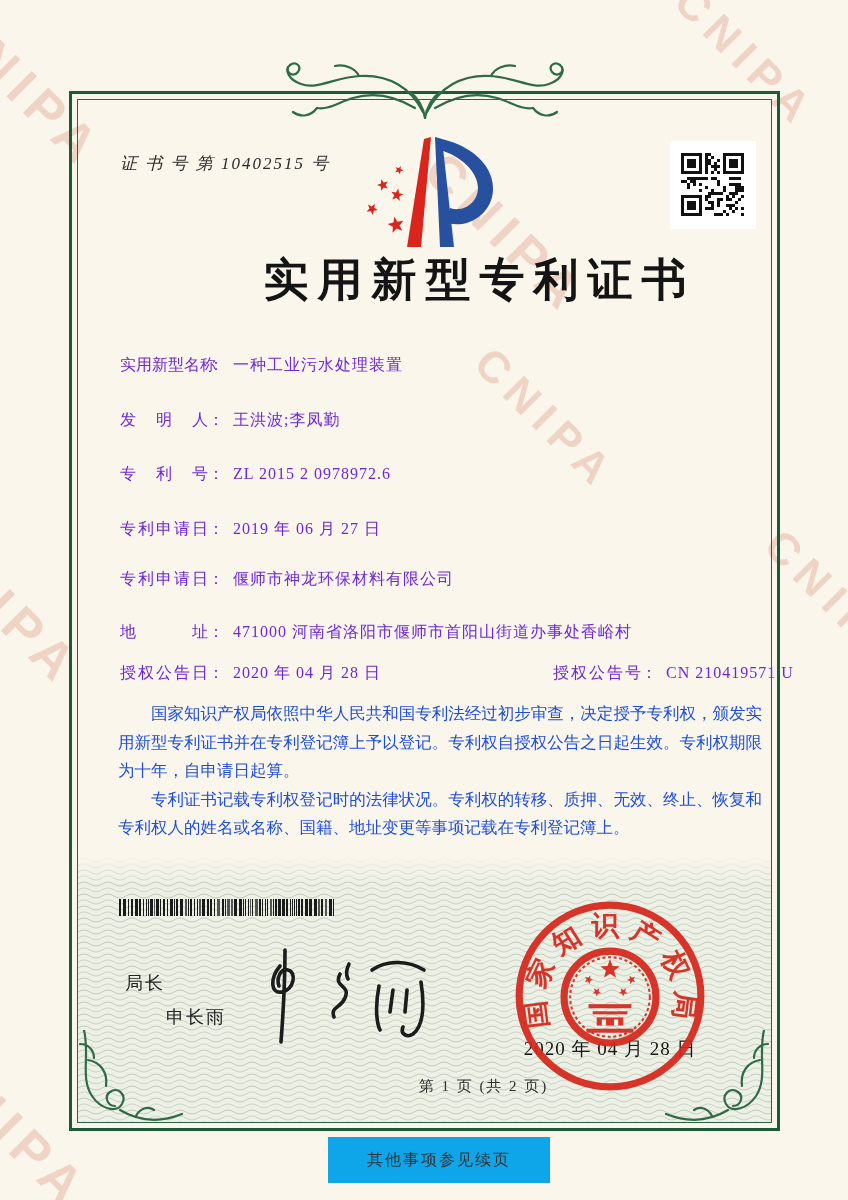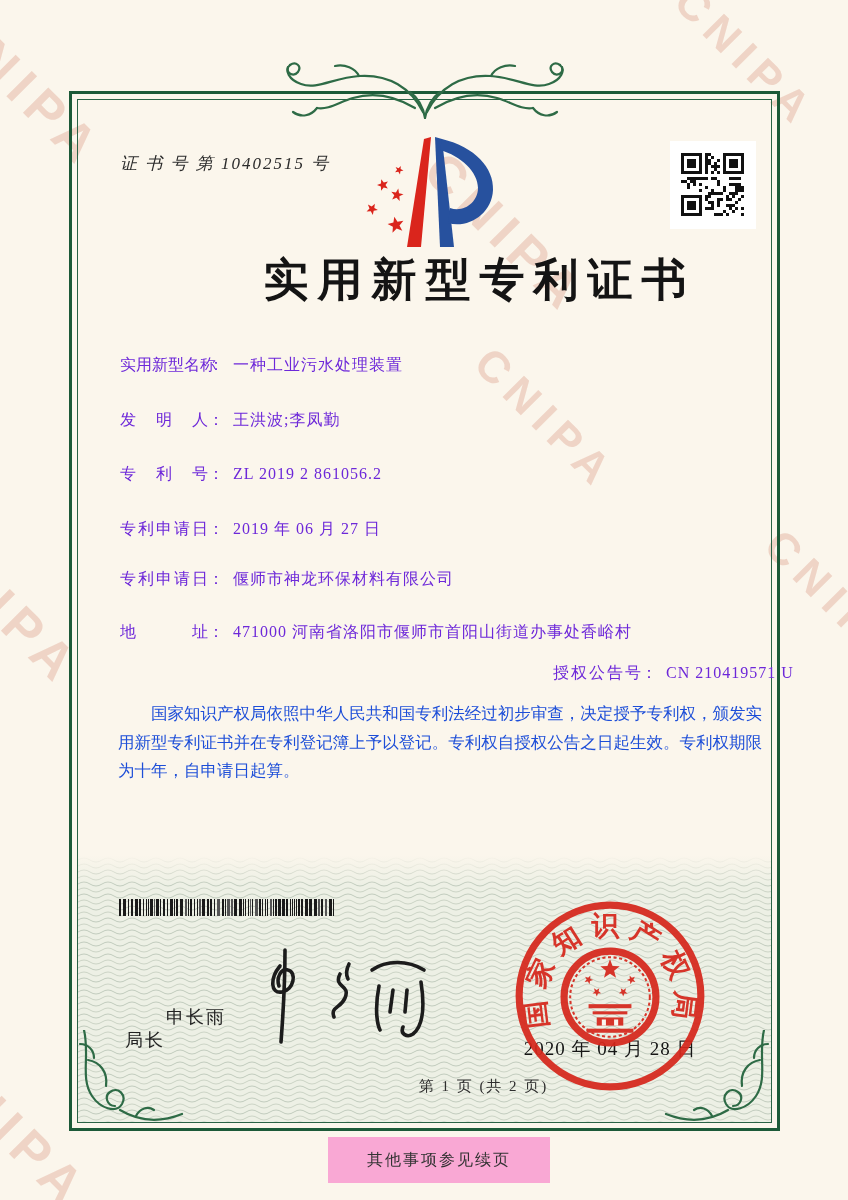--- a/index.html
+++ b/index.html
@@ -60,35 +60,35 @@
   .bodytext{
     position:absolute;left:118px;top:700px;width:644px;z-index:4;
     font-size:16.5px;line-height:28.5px;color:#1d4ed8;text-align:justify;
   }
   .bodytext p{margin:0;text-indent:2em;}
   
   .barcode{position:absolute;left:119px;top:899px;z-index:4;}
   .director{position:absolute;left:125px;z-index:4;
     font-family:"Liberation Sans","DejaVu Sans",sans-serif;
     font-size:18px;letter-spacing:2px;color:#222;}
-  .director.t1{top:1028px;}
+  .director.t1{top:971px;}
   .director.t2{top:1005px;margin-left:41px;}
   .signature{position:absolute;left:252px;top:946px;z-index:4;}
   .seal{position:absolute;left:512px;top:898px;z-index:5;opacity:.93;}
   .seal-date{
     position:absolute;left:506px;top:1036px;width:208px;text-align:center;
     font-size:19px;letter-spacing:1px;color:#161616;z-index:4;
   }
   .page-info{
     position:absolute;left:70px;top:1077px;width:827px;text-align:center;
     font-size:15px;letter-spacing:2px;color:#2e2e2e;z-index:4;
   }
   .note-box{
     position:absolute;left:328px;top:1137px;width:222px;height:46px;
-    background:#f9a8d4;z-index:6;display:flex;align-items:center;justify-content:center;
+    background:#0ea5e9;z-index:6;display:flex;align-items:center;justify-content:center;
     font-size:16px;letter-spacing:2px;color:#333;
   }
 </style>
 </head>
 <body>
 
 <span class="wm" style="left:-28px;top:-6px;">CNIPA</span>
 <span class="wm small" style="left:700px;top:-24px;">CNIPA</span>
 <span class="wm" style="left:455px;top:140px;">CNIPA</span>
 <span class="wm small" style="left:500px;top:338px;">CNIPA</span>
@@ -398,39 +398,43 @@
 
 <div class="title">实用新型专利证书</div>
 
 <div class="frow" style="top:355px;">
   <span class="flabel">实用新型名称</span><span class="fcolon">：</span><span class="fvalue">一种工业污水处理装置</span>
 </div>
 <div class="frow" style="top:410px;">
   <span class="flabel">发明人</span><span class="fcolon">：</span><span class="fvalue">王洪波;李凤勤</span>
 </div>
 <div class="frow" style="top:464px;">
-  <span class="flabel">专利号</span><span class="fcolon">：</span><span class="fvalue">ZL 2019 2 861056.2</span>
+  <span class="flabel">专利号</span><span class="fcolon">：</span><span class="fvalue">ZL 2015 2 0978972.6</span>
 </div>
 <div class="frow" style="top:519px;">
   <span class="flabel">专利申请日</span><span class="fcolon">：</span><span class="fvalue">2019 年 06 月 27 日</span>
 </div>
 <div class="frow" style="top:569px;">
   <span class="flabel">专利申请日</span><span class="fcolon">：</span><span class="fvalue">偃师市神龙环保材料有限公司</span>
 </div>
 <div class="frow" style="top:622px;">
   <span class="flabel">地址</span><span class="fcolon">：</span><span class="fvalue">471000 河南省洛阳市偃师市首阳山街道办事处香峪村</span>
 </div>
 <div class="frow" style="top:663px;">
+  <span>
+    <span class="flabel">授权公告日</span><span class="fcolon">：</span><span class="fvalue">2020 年 04 月 28 日</span>
+  </span>
   <span class="grant2">
     <span class="flabel">授权公告号</span><span class="fcolon">：</span><span class="fvalue">CN 210419571 U</span>
   </span>
 </div>
 
 <div class="bodytext">
   <p>国家知识产权局依照中华人民共和国专利法经过初步审查，决定授予专利权，颁发实用新型专利证书并在专利登记簿上予以登记。专利权自授权公告之日起生效。专利权期限为十年，自申请日起算。</p>
+  <p>专利证书记载专利权登记时的法律状况。专利权的转移、质押、无效、终止、恢复和专利权人的姓名或名称、国籍、地址变更等事项记载在专利登记簿上。</p>
 </div>
 
 <svg id="barcode" class="barcode" width="218" height="17">
     <rect x="0" y="0" width="2" height="17" fill="#1a1a1a"></rect>
     <rect x="4" y="0" width="3" height="17" fill="#1a1a1a"></rect>
     <rect x="9" y="0" width="1" height="17" fill="#1a1a1a"></rect>
     <rect x="12" y="0" width="2" height="17" fill="#1a1a1a"></rect>
     <rect x="16" y="0" width="3" height="17" fill="#1a1a1a"></rect>
     <rect x="20" y="0" width="2" height="17" fill="#1a1a1a"></rect>
     <rect x="24" y="0" width="1" height="17" fill="#1a1a1a"></rect>

